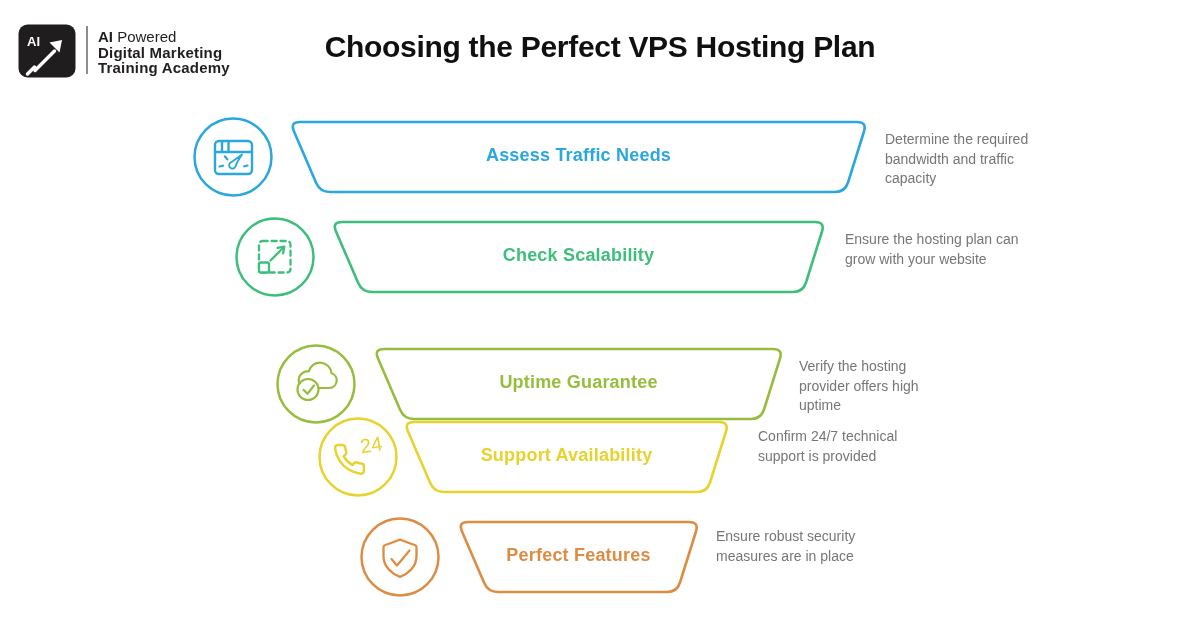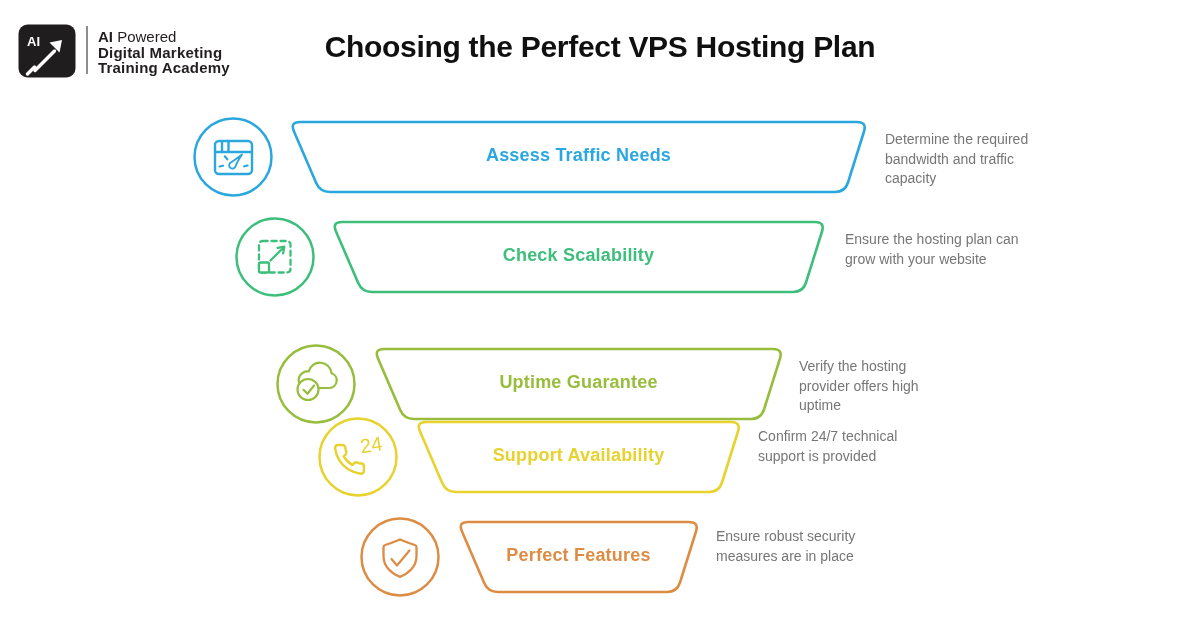--- a/index.html
+++ b/index.html
@@ -101,21 +101,21 @@
   </div>
 
   <div class="step" style="color: rgb(231, 210, 46);">
     <svg class="icon" style="left:316px;top:415px" width="84" height="84" viewBox="0 0 84 84" fill="none" stroke="currentColor" stroke-width="2.5" stroke-linecap="round" stroke-linejoin="round">
       <circle cx="42" cy="42" r="38.5"></circle>
       <g transform="translate(16,27) scale(1.45)" stroke-width="1.7">
         <path d="M22 16.92v3a2 2 0 0 1-2.18 2 19.79 19.79 0 0 1-8.63-3.07 19.5 19.5 0 0 1-6-6 19.79 19.79 0 0 1-3.07-8.67A2 2 0 0 1 4.11 2h3a2 2 0 0 1 2 1.72 12.84 12.84 0 0 0 .7 2.81 2 2 0 0 1-.45 2.11L8.09 9.91a16 16 0 0 0 6 6l1.27-1.27a2 2 0 0 1 2.11-.45 12.84 12.84 0 0 0 2.81.7A2 2 0 0 1 22 16.92z"></path>
       </g>
       <text x="44" y="37" font-size="20" font-weight="400" fill="currentColor" stroke="none" font-family="Liberation Sans, sans-serif" transform="rotate(-9 54 30)">24</text>
     </svg>
-    <div class="shape" style="left:414px;top:419px;width:329px;height:76px">
+    <div class="shape" style="left:402px;top:419px;width:329px;height:76px">
       <svg width="329" height="76" viewBox="0 0 329 76" fill="none" stroke="currentColor" stroke-width="2.6" stroke-linejoin="round">
         <path d="M 12 3 L 317 3 Q 327 3 324 12.5 L 308 63.5 Q 305 73 295 73 L 42 73 Q 32 73 28.1 63.8 L 5.9 12.2 Q 2 3 12 3 Z"></path>
       </svg>
       <div class="label">Support Availability</div>
     </div>
     <div class="desc" style="left:758px;top:427px;width:178px">Confirm 24/7 technical support is provided</div>
   </div>
 
   <div class="step" style="color: rgb(221, 140, 68);">
     <svg class="icon" style="left:358px;top:515px" width="84" height="84" viewBox="0 0 84 84" fill="none" stroke="currentColor" stroke-width="2.5" stroke-linecap="round" stroke-linejoin="round">

